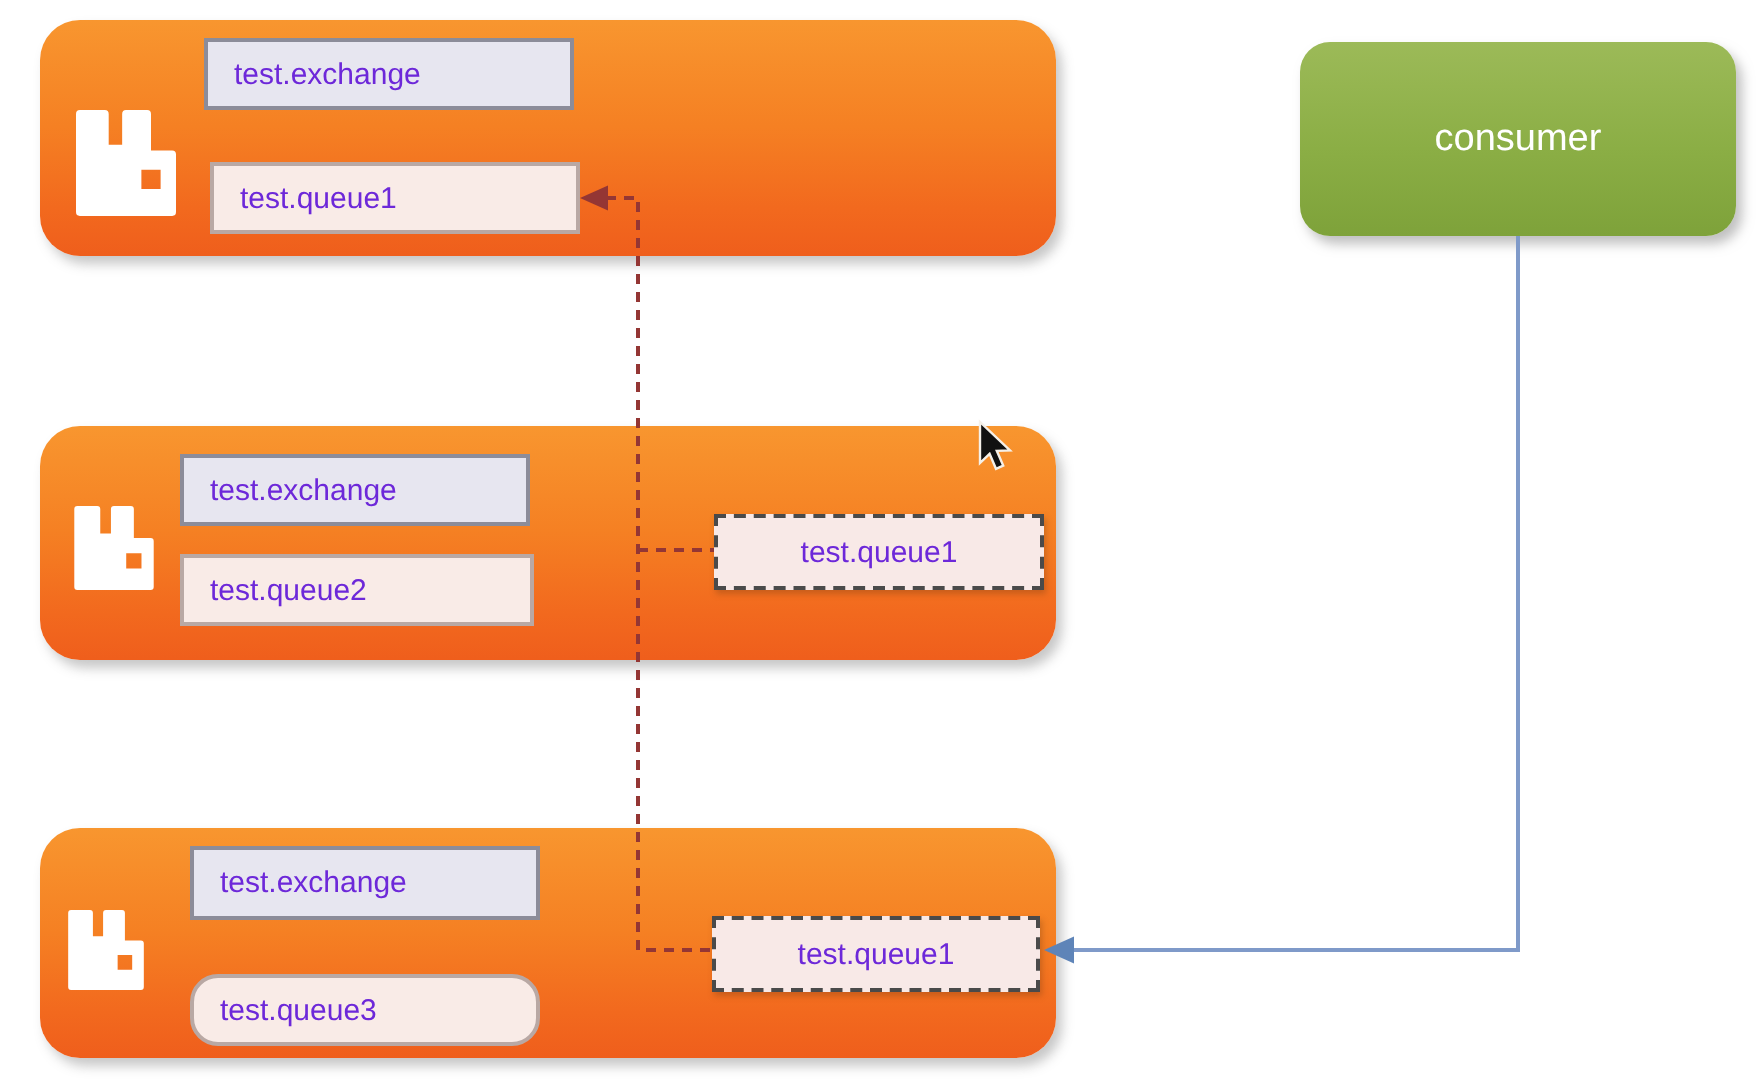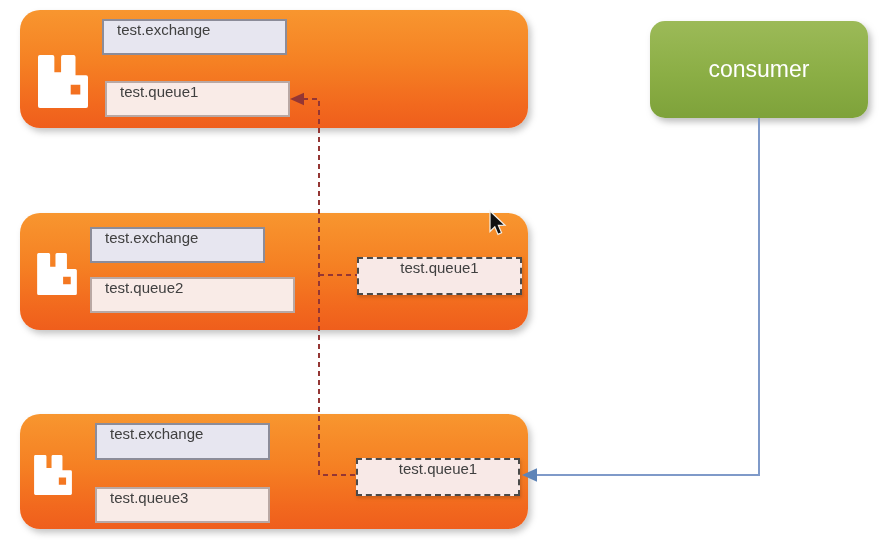--- a/index.html
+++ b/index.html
@@ -15,44 +15,44 @@
   }
   #broker-1{top:10px;height:118px;}
   #broker-2{top:213px;height:117px;}
   #broker-3{top:414px;height:115px;}
   .rabbit{position:absolute;}
   #rabbit-1{left:18px;top:45px;width:50px;height:53px;}
   #rabbit-2{left:17px;top:40px;width:40px;height:42px;}
   #rabbit-3{left:14px;top:41px;width:38px;height:40px;}
   
   .label-box{
-    position:absolute;height:36px;display:flex;align-items:flex-start;
-    font-size:15px;color:#404040;box-sizing:border-box;
+    position:absolute;height:36px;display:flex;align-items:center;
+    font-size:15px;color:#6d28d9;box-sizing:border-box;
   }
   .exchange-box{background:#e7e6f0;border:2px solid #8c8c99;padding-left:13px;}
   .queue-box{background:#f9ebe7;border:2px solid #b9a8a4;padding-left:13px;}
   .shadow-queue-box{
     background:#f8e9e7;border:2px dashed #4a4a4a;justify-content:center;
     box-shadow:1px 2px 3px rgba(120,60,20,.35);
   }
   #x1{left:82px;top:9px;width:185px;}
   #q1{left:85px;top:71px;width:185px;}
   #x2{left:70px;top:14px;width:175px;}
-  #q2{left:70px;top:64px;width:205px;}
+  #q2{left:70px;top:64px;width:177px;}
   #x3{left:75px;top:9px;width:175px;height:37px;}
-  #q3{left:75px;top:73px;width:175px;}
+  #q3{left:75px;top:73px;width:175px;border-radius:14px;}
   #sq2{left:337px;top:44px;width:165px;height:38px;}
   #sq3{left:336px;top:44px;width:164px;height:38px;}
   
   .consumer{
     position:absolute;left:650px;top:21px;width:218px;height:97px;border-radius:15px;
     background:linear-gradient(180deg,#9cba58 0%,#8bae45 55%,#7ea23a 100%);
     box-shadow:3px 4px 6px rgba(130,130,130,.5);
     display:flex;flex-direction:column;align-items:center;justify-content:center;
-    color:#ffffff;font-size:23px;line-height:27px;
+    color:#ffffff;font-size:19px;line-height:27px;
   }
   
   .overlay{position:absolute;left:0;top:0;width:881px;height:542px;pointer-events:none;z-index:5;}
 </style>
 </head>
 <body>
 
 <div class="canvas">
 
   <section class="broker" id="broker-1">

